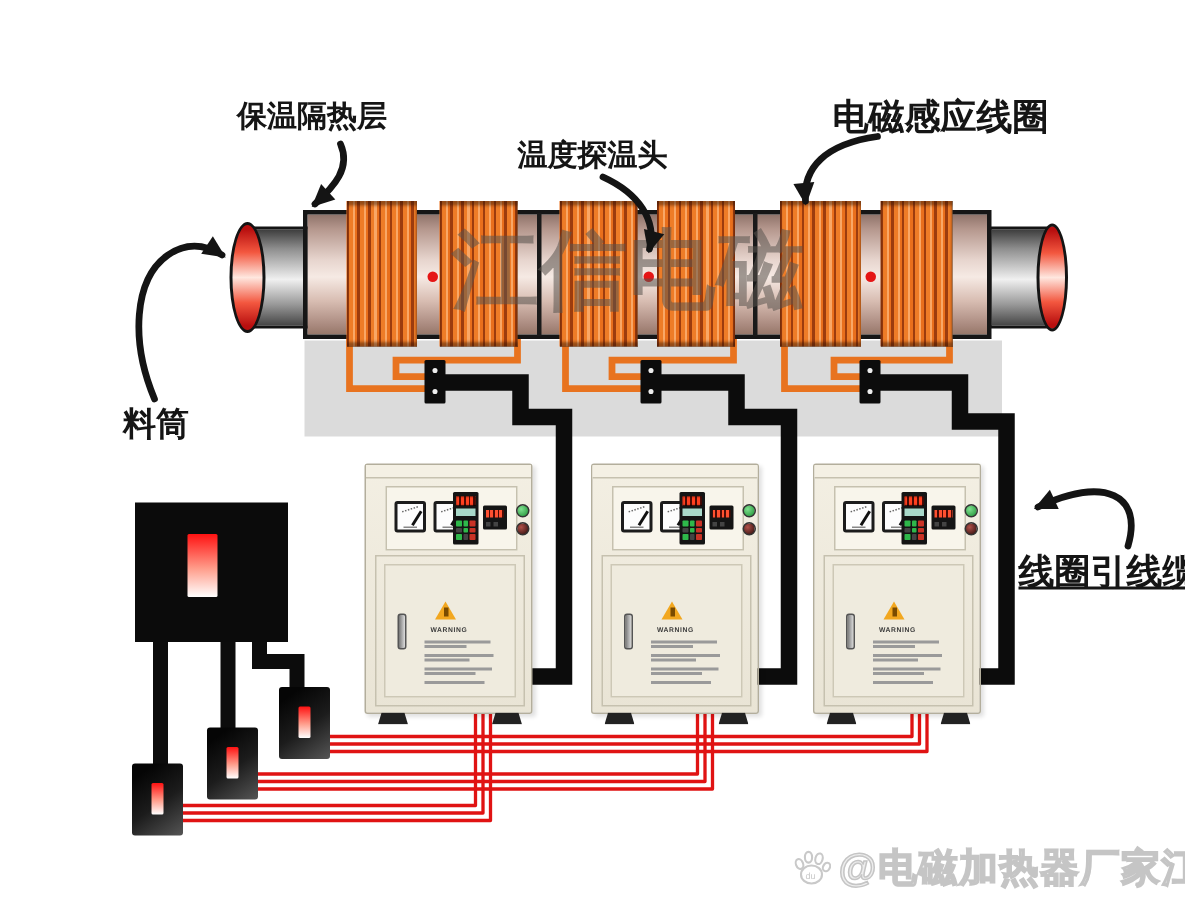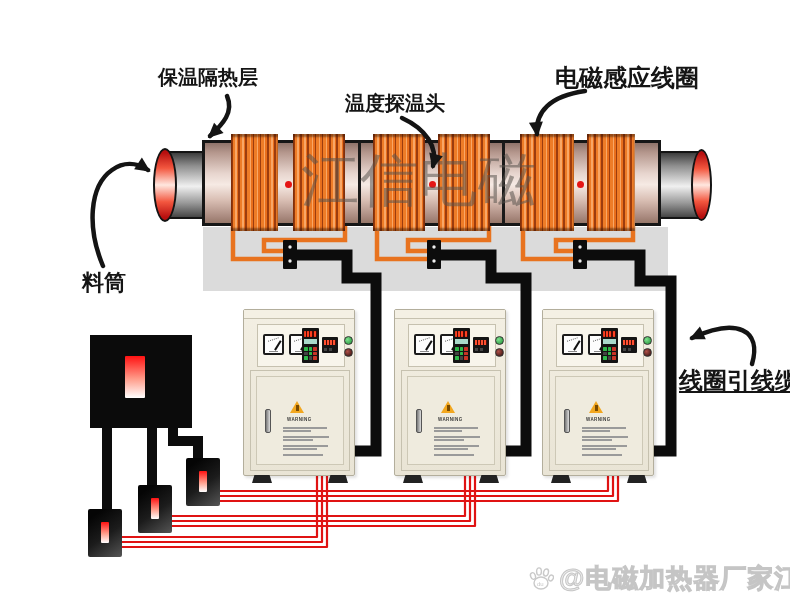--- a/index.html
+++ b/index.html
@@ -27,21 +27,21 @@
 
   .tube-body { left:202px; top:140px; width:459px; height:86px; border:3px solid #161616; z-index:3;
      background:linear-gradient(180deg,#8f736a 0%,#b5978d 12%,#e7d5ce 38%,#f6eae4 52%,#d8bdb2 72%,#aa8a7f 92%,#967769 100%); }
 
   .coil { top:134px; height:97px; z-index:4;
      background:repeating-linear-gradient(90deg,#9c3c0e 0 1.6px,#ee7c27 1.6px 4.2px,#f9a766 4.2px 5.6px,#e96f1c 5.6px 7.2px);
      box-shadow:inset 0 3px 2px rgba(40,15,5,.45), inset 0 -3px 2px rgba(40,15,5,.45); }
   .sep { top:142px; width:3px; height:82px; background:#1a1a1a; z-index:4; }
   .probe-dot { width:7px; height:7px; border-radius:50%; background:#e51515; z-index:5; }
 
-  .tube-watermark { left:301px; top:142px; font-size:58px; font-weight:400; letter-spacing:1px;
+  .tube-watermark { left:301px; top:142px; font-size:58px; font-weight:700; letter-spacing:1px;
      color:rgba(90,84,78,.55); z-index:5; white-space:nowrap; }
 
   
   .lbl { color:#151515; font-weight:600; z-index:8; white-space:nowrap; }
 
   
   .big-box { left:90px; top:335px; width:102px; height:93px; background:#0b0b0b; z-index:3; }
   .heat-rect { background:linear-gradient(180deg,#ff1212 0%,#ff9d8b 55%,#fff 100%); border-radius:1px; }
   .small-box { width:34px; height:48px; z-index:3;
      background:linear-gradient(145deg,#050505 15%,#1c1c1c 55%,#555 100%); border-radius:2px; }

